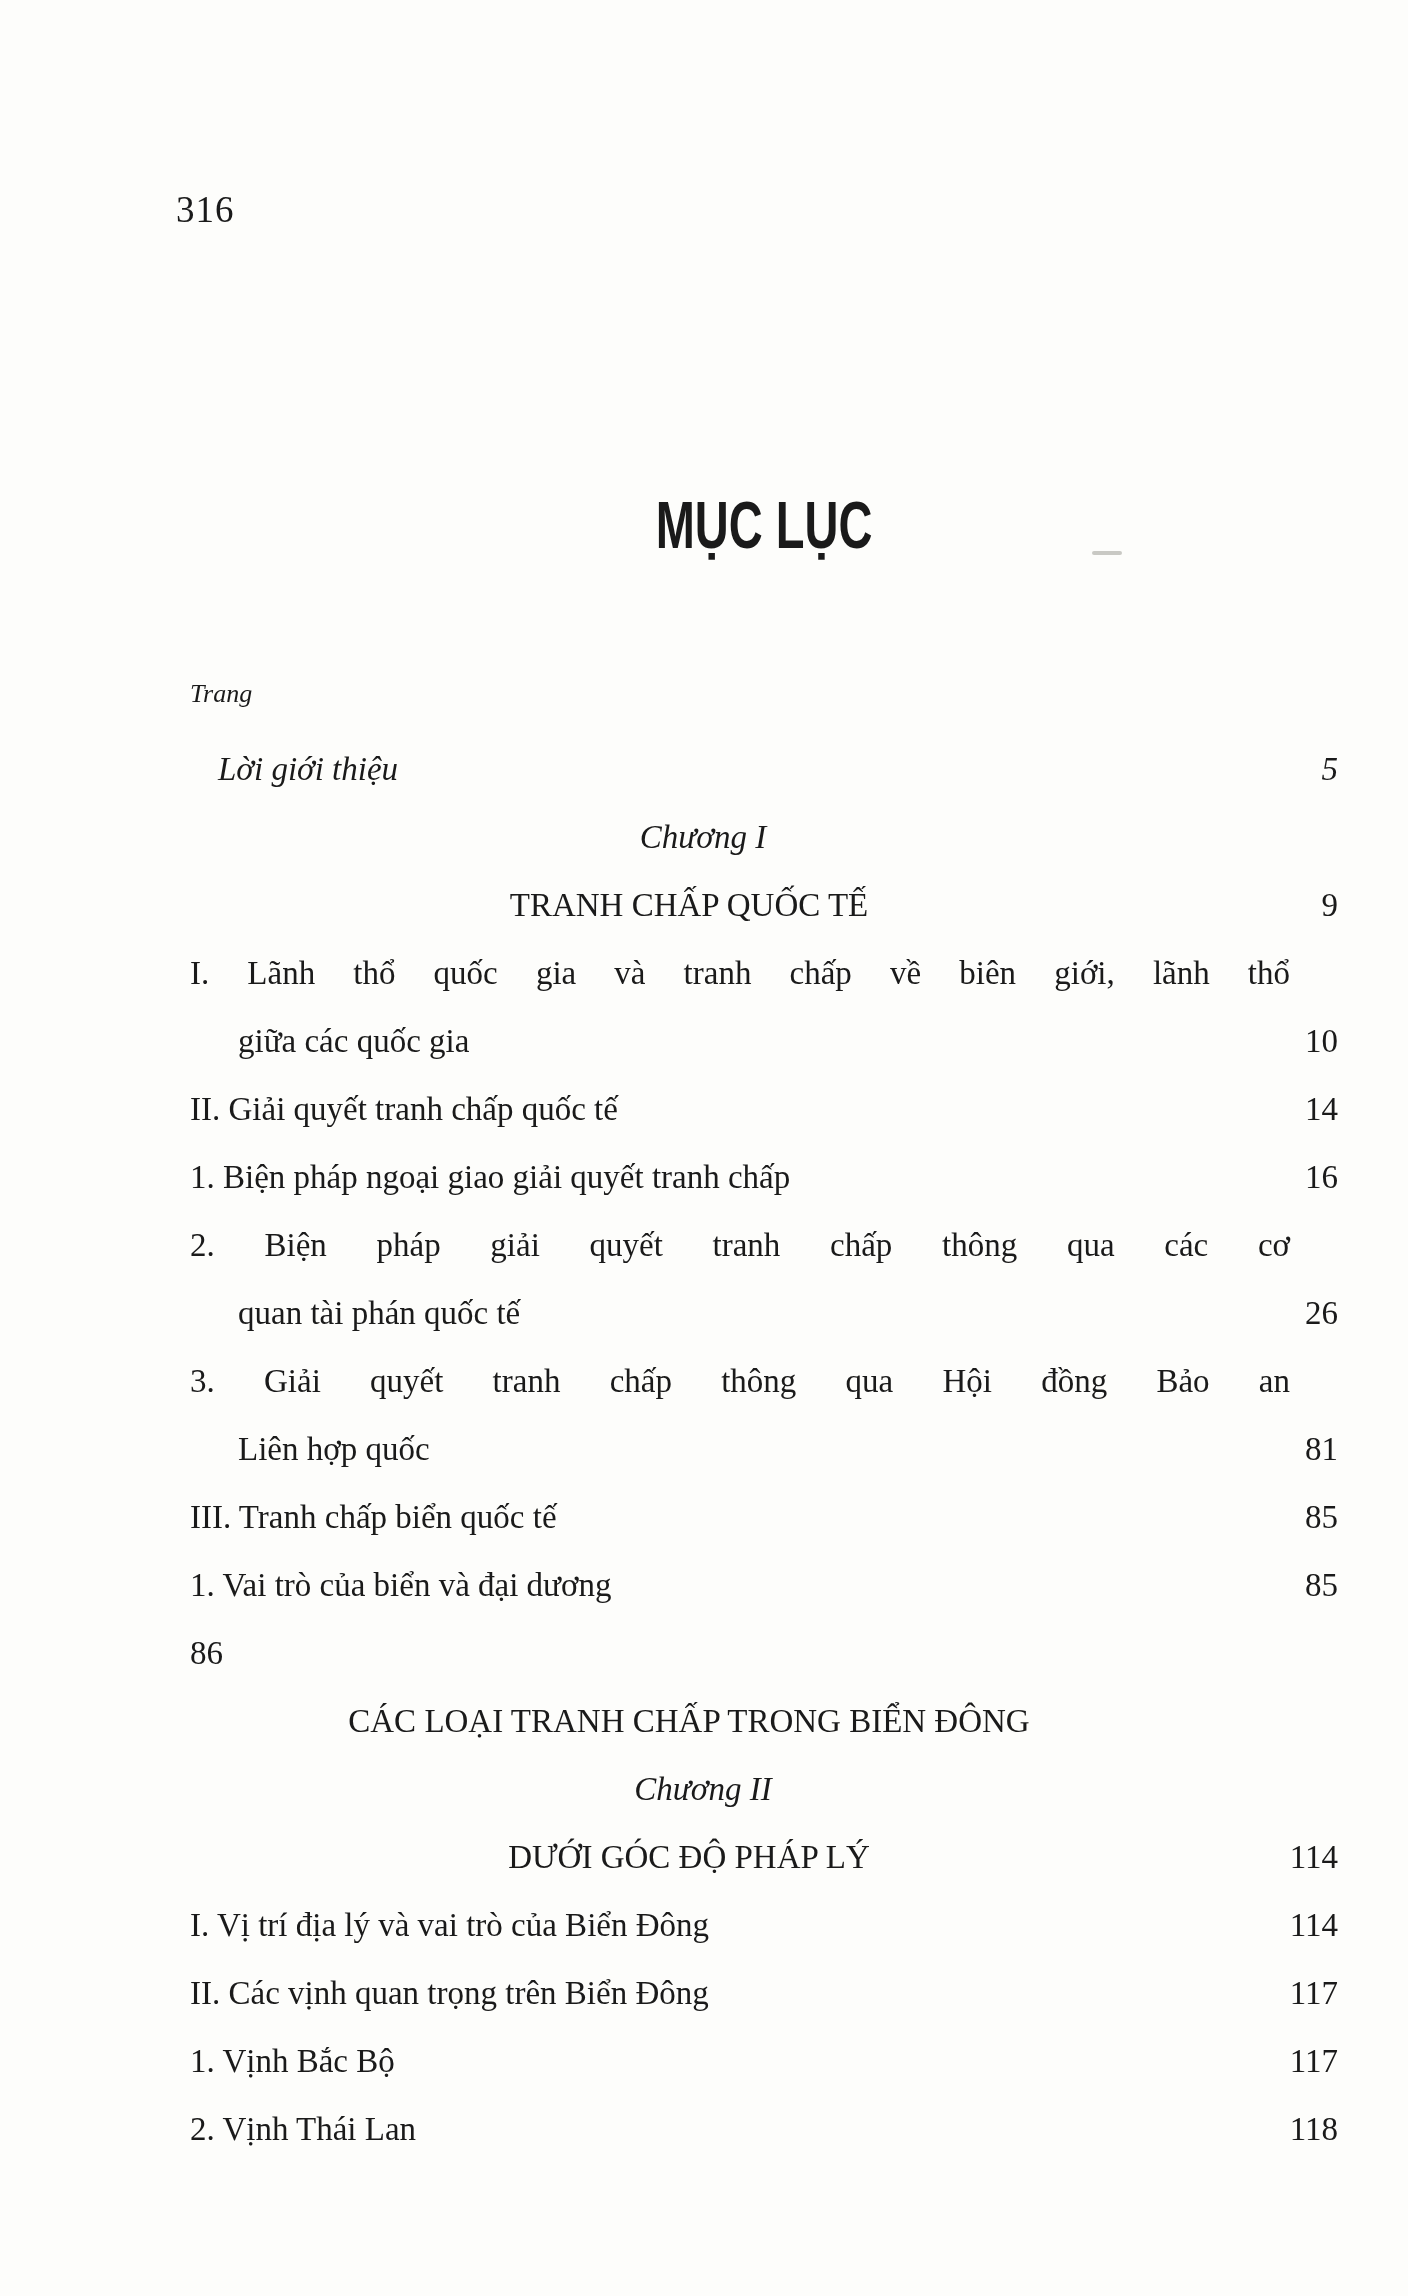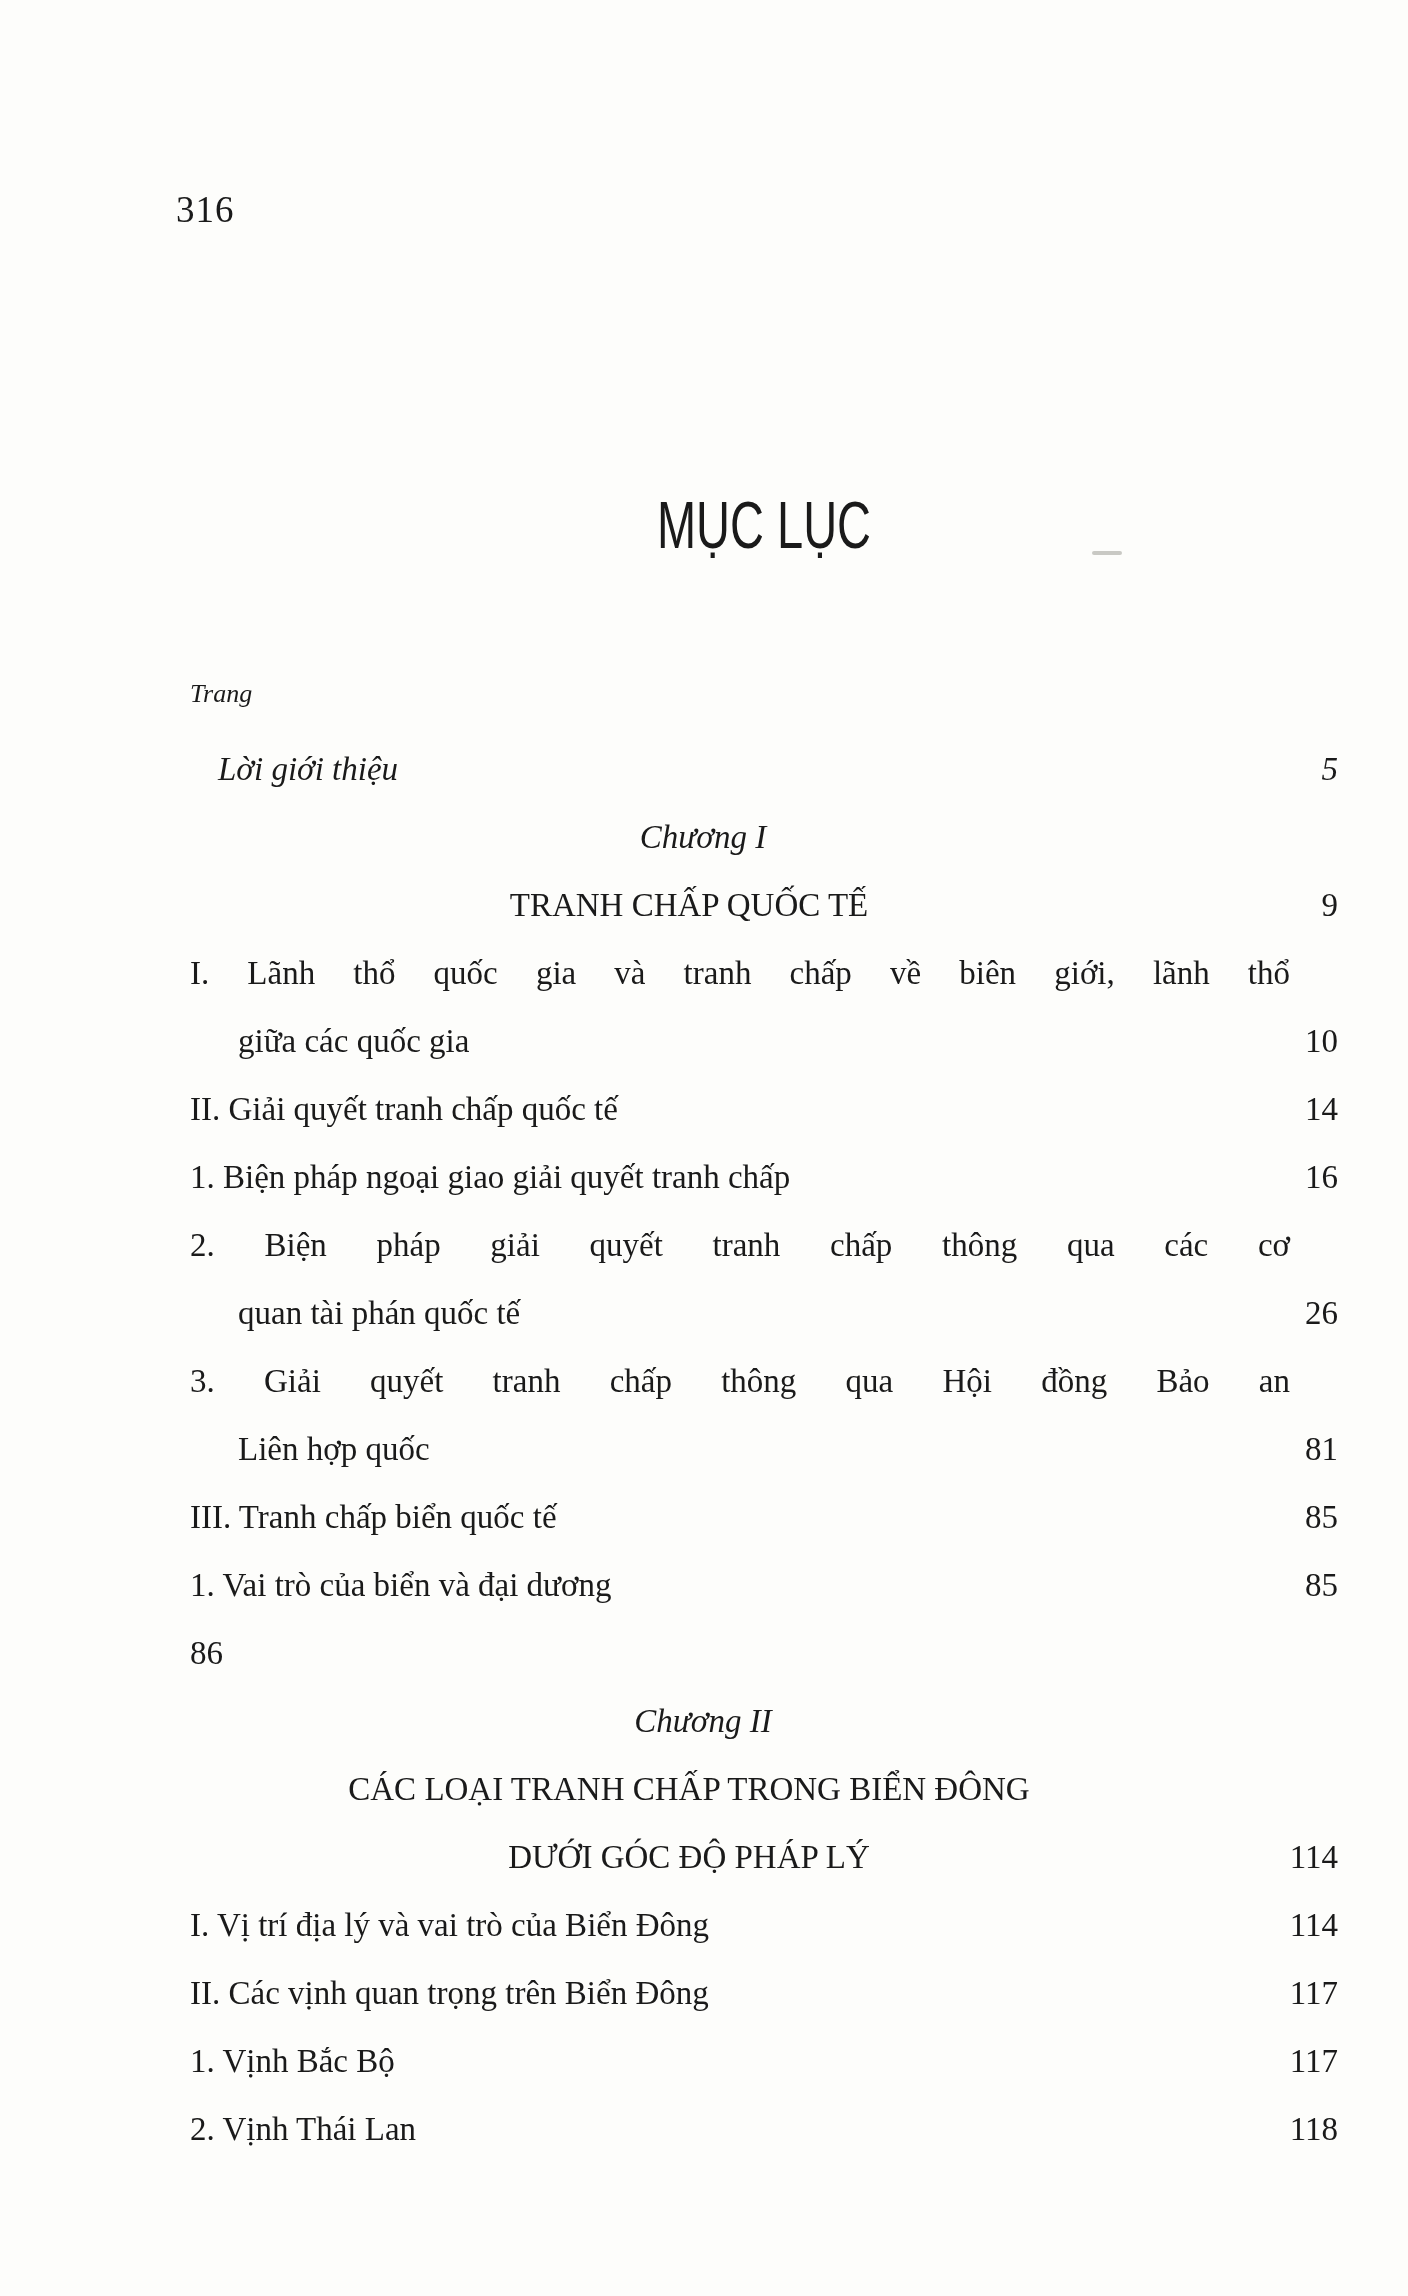--- a/index.html
+++ b/index.html
@@ -28,21 +28,21 @@
   .content {
     position: absolute;
     left: 190px;
     top: 0;
     width: 1148px;
   }
   .toc-title {
     margin-top: 510px;
     text-align: center;
     font-family: "Liberation Sans", "DejaVu Sans", sans-serif;
-    font-weight: normal;
+    font-weight: bold;
     font-size: 47px;
     line-height: 54px;
     letter-spacing: 0px;
   }
   .toc-title .stretch {
     display: inline-block;
     transform: scaleY(1.42);
     transform-origin: bottom center;
   }
   .scan-mark {
@@ -176,26 +176,26 @@
 
       <div class="row r-left">
         <span class="entry-text">1. Vai trò của biển và đại dương</span>
         <span class="pagenum">85</span>
       </div>
 
       <div class="row r-left">
         <span class="pagenum">86</span>
       </div>
 
+      <div class="row r-center">
+        <span class="entry-text">CÁC LOẠI TRANH CHẤP TRONG BIỂN ĐÔNG</span>
+      </div>
+
       <div class="row r-center italic">
         <span class="entry-text">Chương II</span>
-      </div>
-
-      <div class="row r-center">
-        <span class="entry-text">CÁC LOẠI TRANH CHẤP TRONG BIỂN ĐÔNG</span>
       </div>
 
       <div class="row r-center">
         <span class="entry-text">DƯỚI GÓC ĐỘ PHÁP LÝ</span>
         <span class="pagenum">114</span>
       </div>
 
       <div class="row r-left">
         <span class="entry-text">I. Vị trí địa lý và vai trò của Biển Đông</span>
         <span class="pagenum">114</span>

